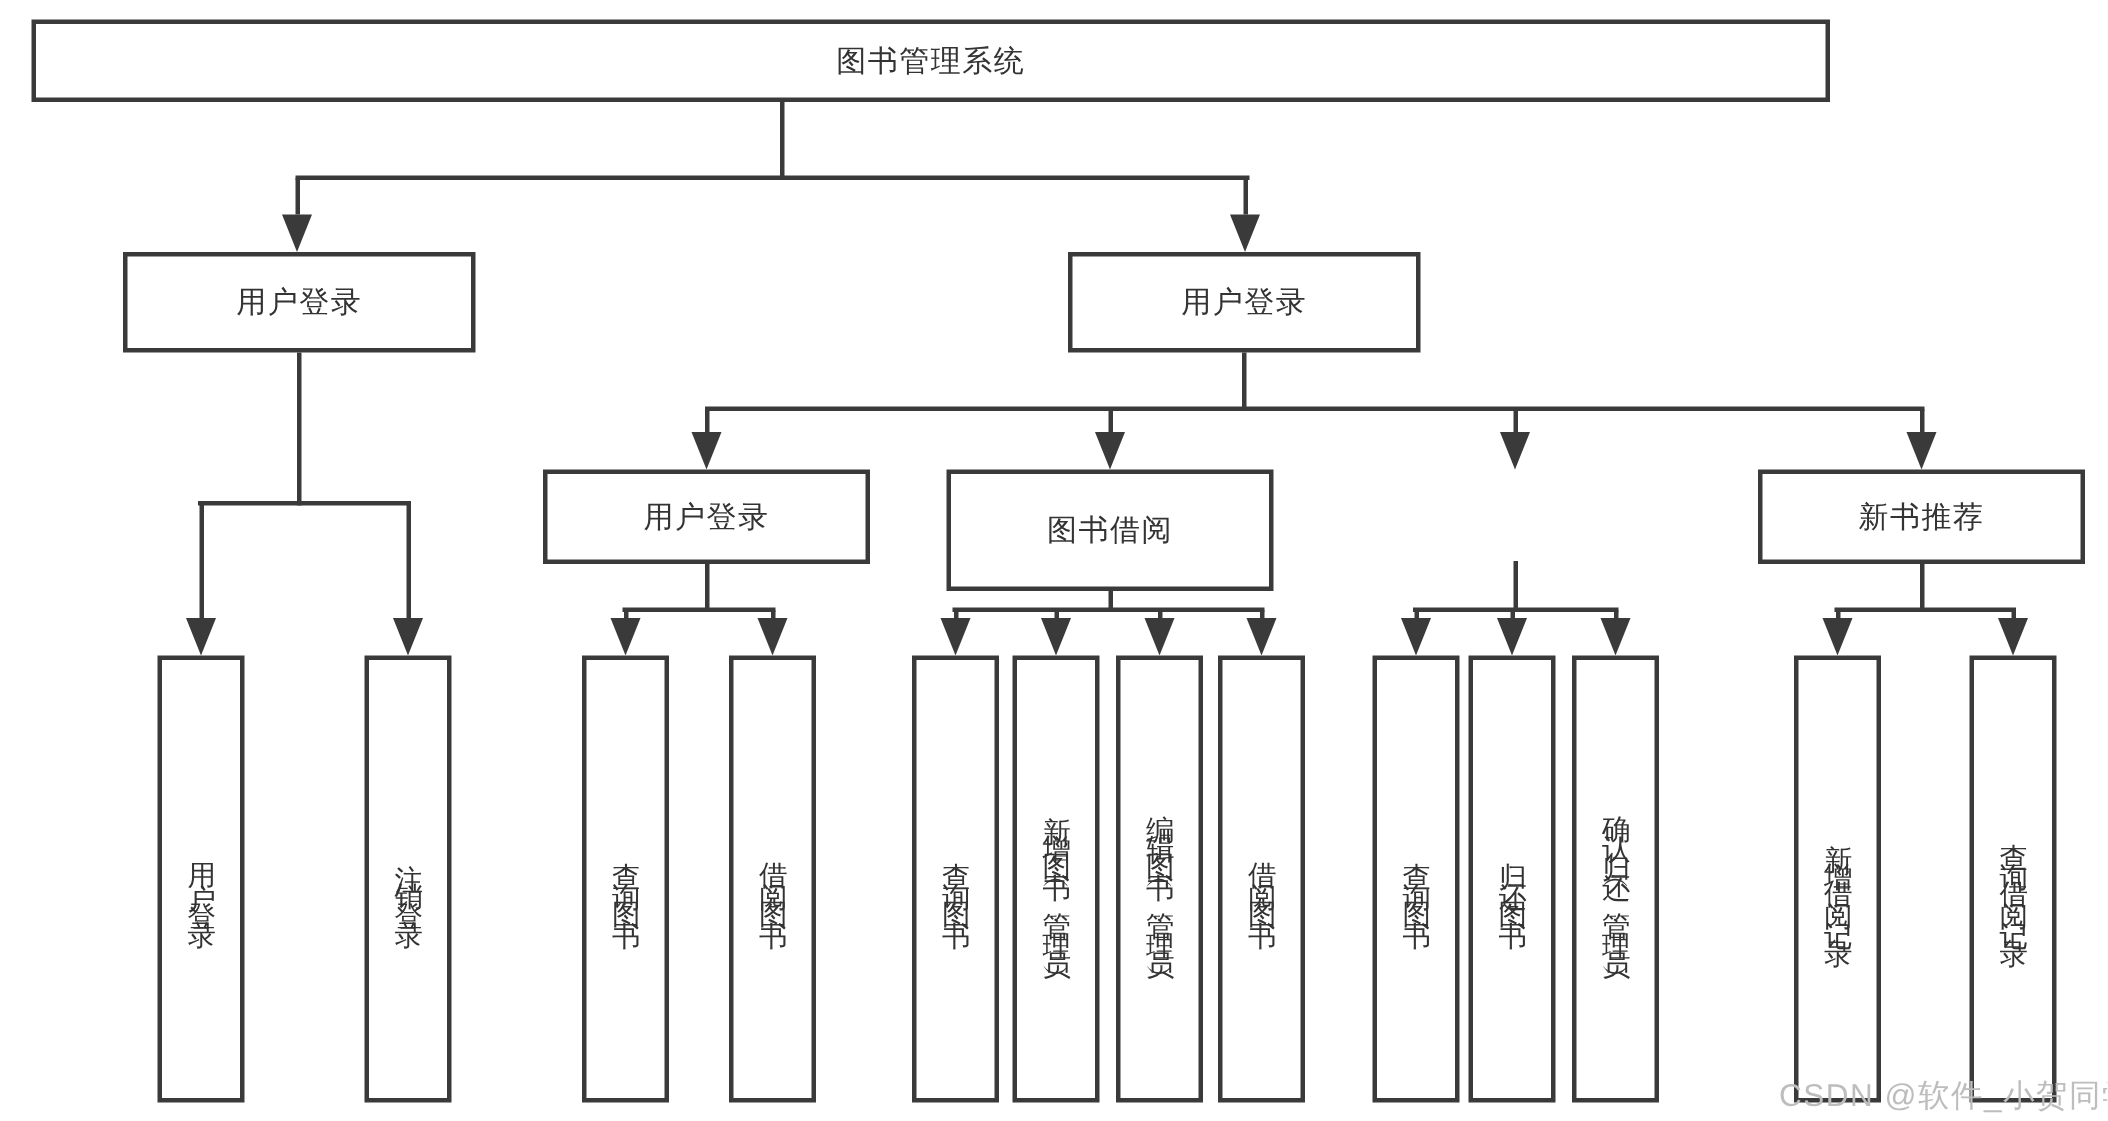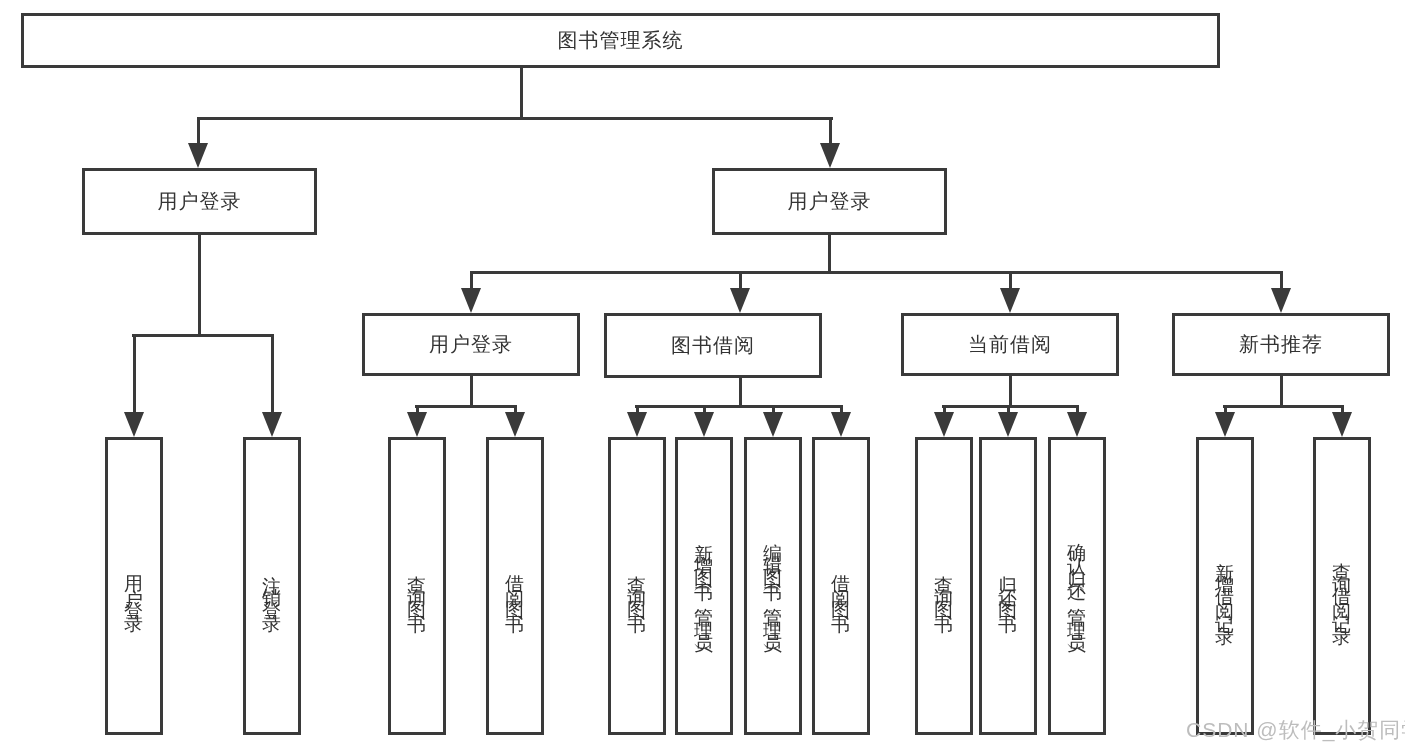--- a/index.html
+++ b/index.html
@@ -195,25 +195,22 @@
   <div class="box" style="left:82px;top:168px;width:235px;height:67px">
     <span class="lbl">用户登录</span>
   </div>
   <div class="box" style="left:712px;top:168px;width:235px;height:67px">
     <span class="lbl">用户登录</span>
   </div>
 
   <div class="box" style="left:362px;top:313px;width:218px;height:63px">
     <span class="lbl">用户登录</span>
   </div>
-  <div class="box" style="left:604px;top:313px;width:218px;height:65px">
+  <div class="box" style="left:631px;top:313px;width:218px;height:81px">
     <span class="lbl">图书借阅</span>
-  </div>
-  <div class="box" style="left:901px;top:313px;width:218px;height:63px">
-    <span class="lbl">当前借阅</span>
   </div>
   <div class="box" style="left:1172px;top:313px;width:218px;height:63px">
     <span class="lbl">新书推荐</span>
   </div>
 
   <div class="box leaf" style="left:105px">
     <span class="vlbl">用户登录</span>
   </div>
   <div class="box leaf" style="left:243px">
     <span class="vlbl">注销登录</span>

